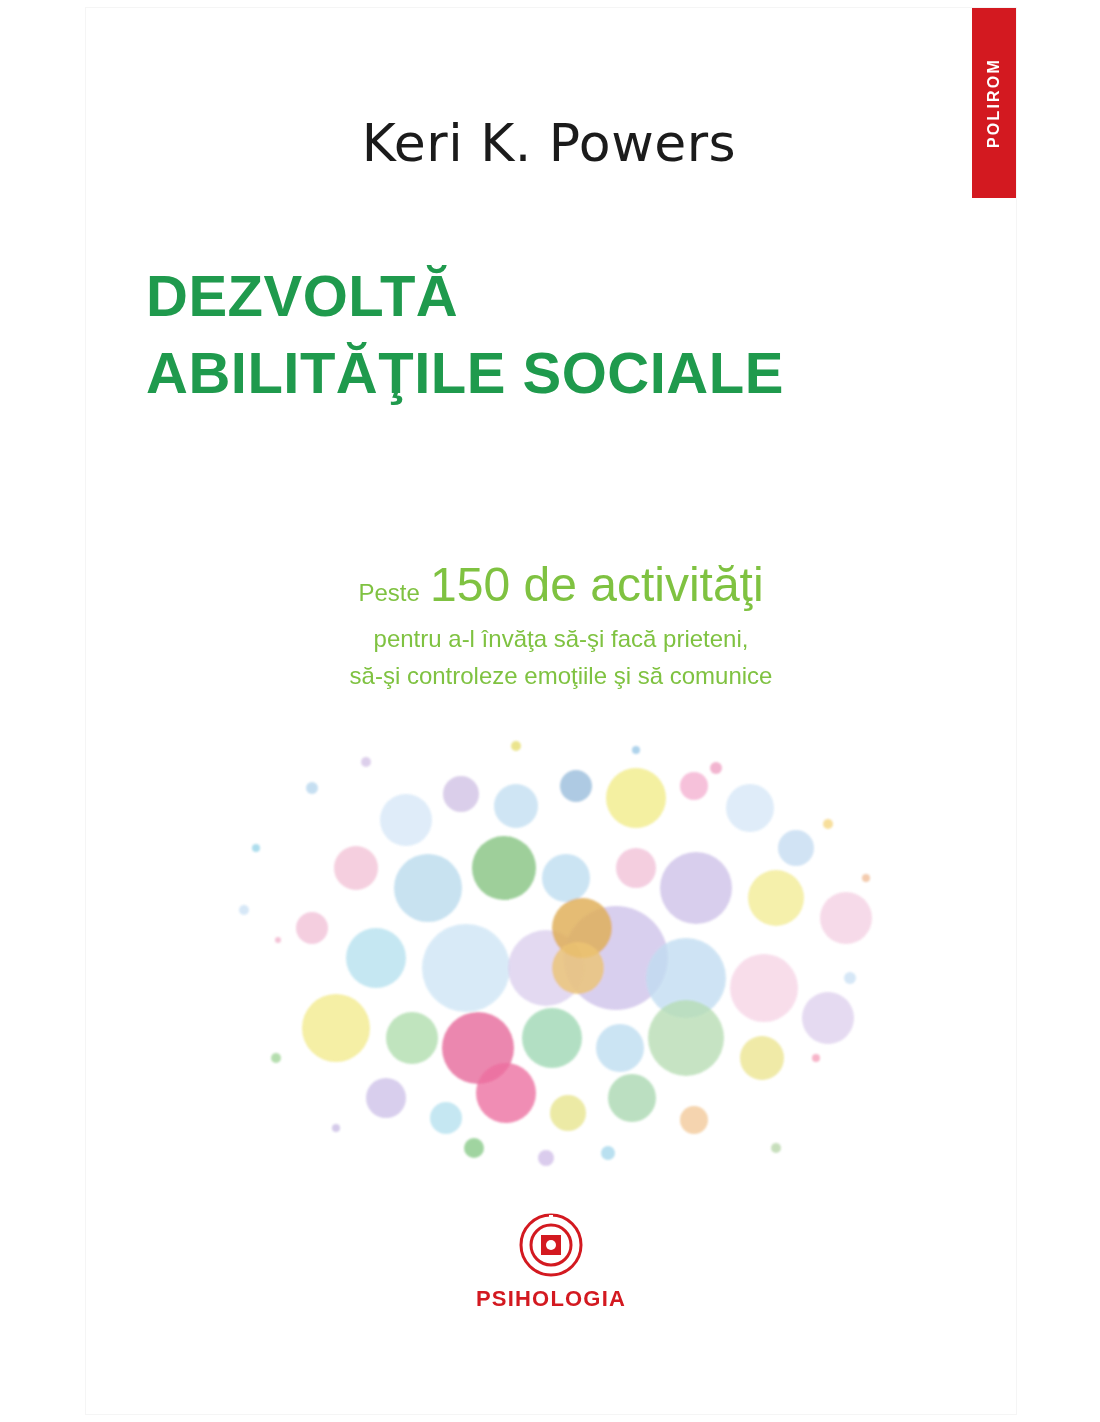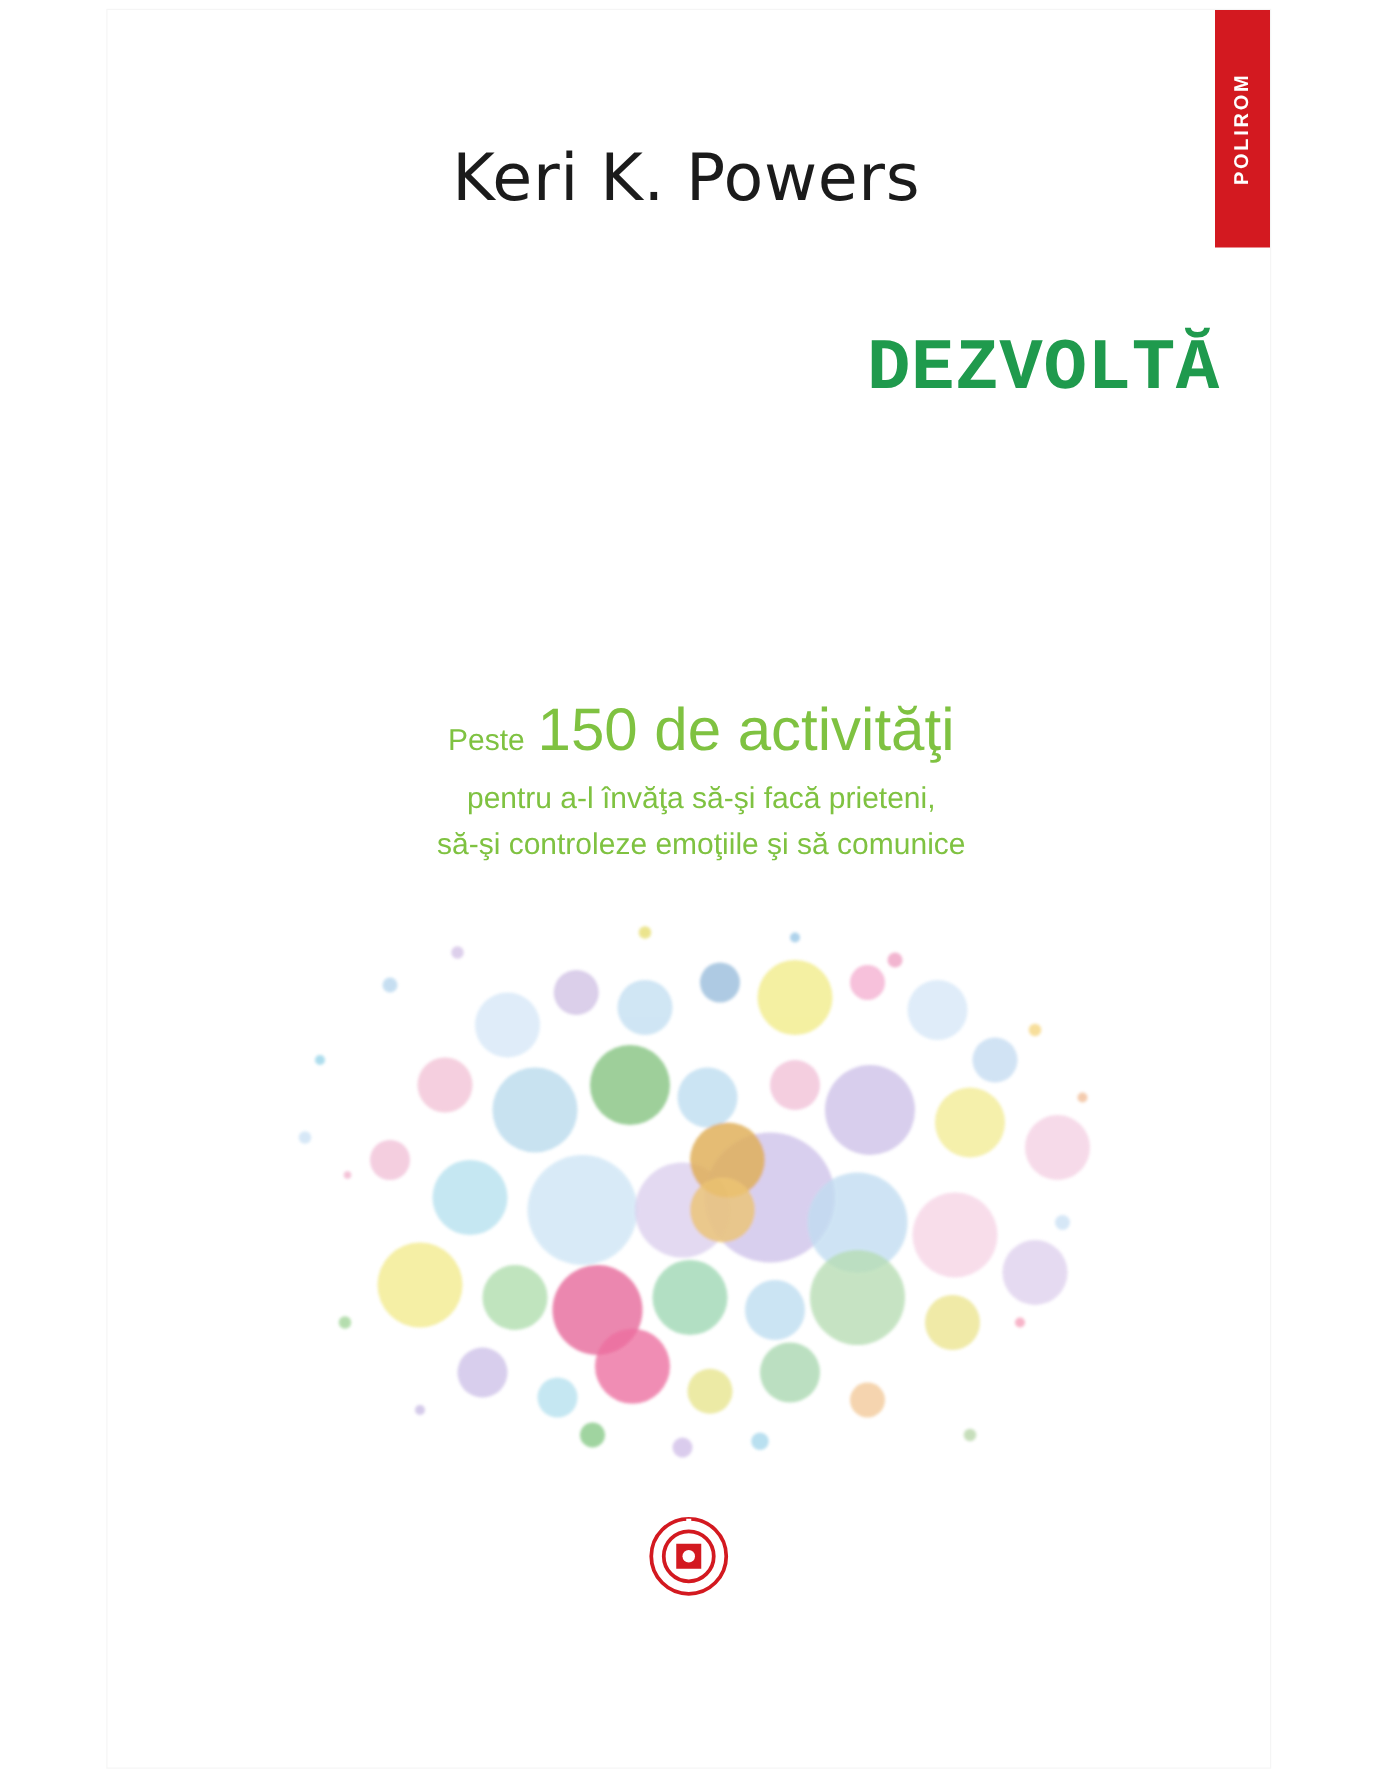--- a/index.html
+++ b/index.html
@@ -58,27 +58,27 @@
     font-weight: normal;
     letter-spacing: 0.5px;
     font-family: "DejaVu Sans", sans-serif;
   }
 
   .title {
     position: absolute;
     left: 60px;
     right: 40px;
     top: 250px;
-    text-align: right;
+    text-align: left;
     color: #1f9a4d;
     font-weight: bold;
     font-size: 58px;
     line-height: 1.32;
     letter-spacing: 0.5px;
-    font-family: Liberation Mono, monospace;
+    font-family: Liberation Sans, sans-serif;
   }
   .title .line { display: block; }
 
   .subtitle-main {
     position: absolute;
     left: 60px;
     right: 40px;
     top: 548px;
     text-align: center;
     color: #7fc241;
@@ -139,20 +139,21 @@
 <div class="book-cover">
 
   <div class="spine-band">
     <span class="publisher">POLIROM</span>
   </div>
 
   <div class="author">Keri K. Powers</div>
 
   <div class="title">
     <span class="line">DEZVOLTĂ</span>
+    <span class="line">ABILITĂŢILE SOCIALE</span>
   </div>
 
   <div class="subtitle-main">
     <span class="small">Peste</span>
     <span class="big">150 de activităţi</span>
   </div>
 
   <div class="subtitle-sub">
     <span class="line">pentru a-l învăţa să-şi facă prieteni,</span>
     <span class="line">să-şi controleze emoţiile şi să comunice</span>
@@ -237,15 +238,16 @@
     <svg width="64" height="64" viewBox="0 0 64 64" xmlns="http://www.w3.org/2000/svg">
       <circle cx="32" cy="32" r="30" fill="none" stroke="#d31920" stroke-width="3"></circle>
       <circle cx="32" cy="32" r="20" fill="none" stroke="#d31920" stroke-width="3"></circle>
       <rect x="22" y="22" width="20" height="20" fill="#d31920"></rect>
       <circle cx="32" cy="32" r="5" fill="#ffffff"></circle>
       <rect x="30" y="2" width="4" height="8" fill="#ffffff"></rect>
     </svg>
   </div>
 
   <div class="collection">
+    <span class="line">PSIHOLOGIA</span>
   </div>
 
 </div>
 
 </body></html>

